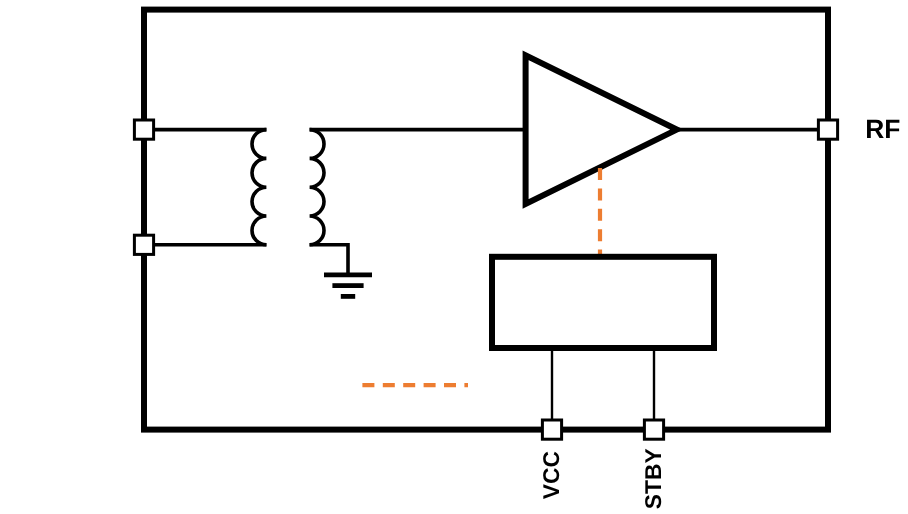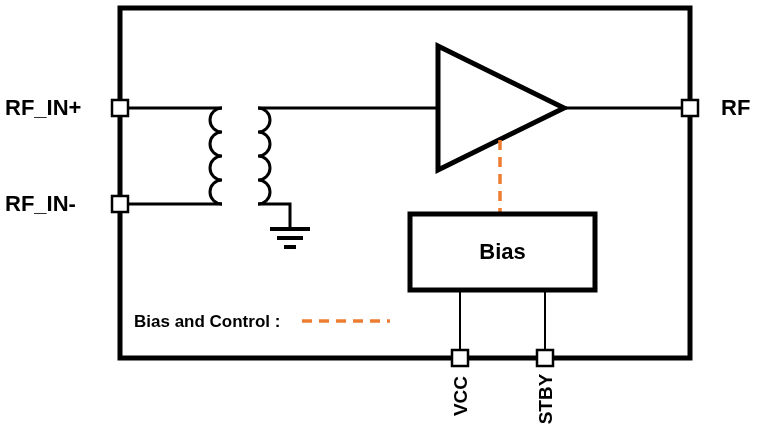--- a/index.html
+++ b/index.html
@@ -93,27 +93,23 @@
 
     <path d="M302,321 H390" fill="none" stroke="#ED7D31" stroke-width="3.5" stroke-dasharray="10,7"></path>
 
     <rect x="112" y="100" width="16" height="16" fill="#ffffff" stroke="#000000" stroke-width="2.5"></rect>
     <rect x="112" y="196" width="16" height="16" fill="#ffffff" stroke="#000000" stroke-width="2.5"></rect>
     <rect x="682" y="100" width="16" height="16" fill="#ffffff" stroke="#000000" stroke-width="2.5"></rect>
     <rect x="452" y="350" width="16" height="16" fill="#ffffff" stroke="#000000" stroke-width="2.5"></rect>
     <rect x="537" y="350" width="16" height="16" fill="#ffffff" stroke="#000000" stroke-width="2.5"></rect>
   </svg>
 
-  <div class="label label-rf-in-plus">RF_IN+</div>
 
-  <div class="label label-rf-in-minus">RF_IN-</div>
 
   <div class="label label-rf-out">RF</div>
 
-  <div class="label label-bias">Bias</div>
 
-  <div class="label label-legend">Bias and Control :</div>
 
   <div class="label label-vertical label-vcc">VCC</div>
 
   <div class="label label-vertical label-stby">STBY</div>
 
 </div>
 
 </body></html>

